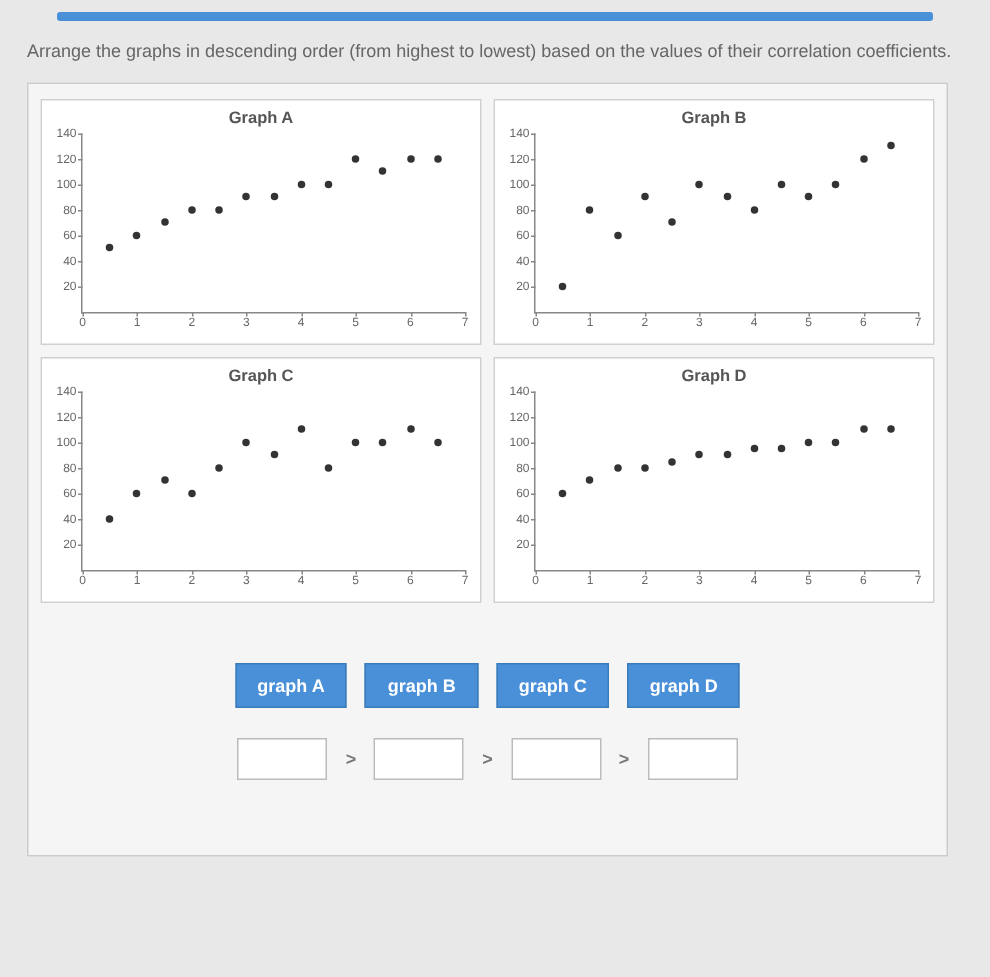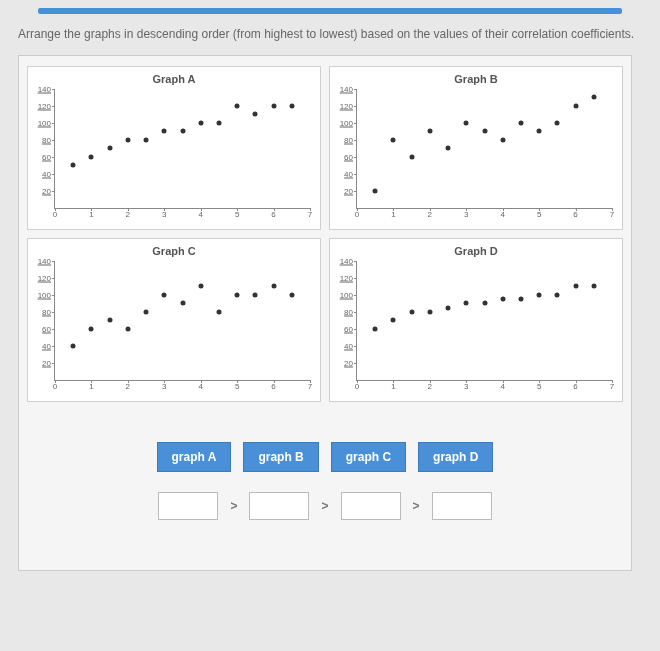--- a/index.html
+++ b/index.html
@@ -58,21 +58,21 @@
     }
     .y-labels {
       position: absolute;
       left: -22px;
       top: 0;
       bottom: 0;
       width: 20px;
       font-size: 8px;
       color: #666;
     }
-    .y-label { position: absolute; right: 2px; transform: translateY(-50%); text-decoration: underline; }
+    .y-label { position: absolute; right: 2px; transform: translateY(-50%); }
     .x-labels {
       position: absolute;
       left: 0;
       right: 0;
       bottom: -14px;
       height: 12px;
       font-size: 8px;
       color: #666;
     }
     .x-label { position: absolute; transform: translateX(-50%); }

